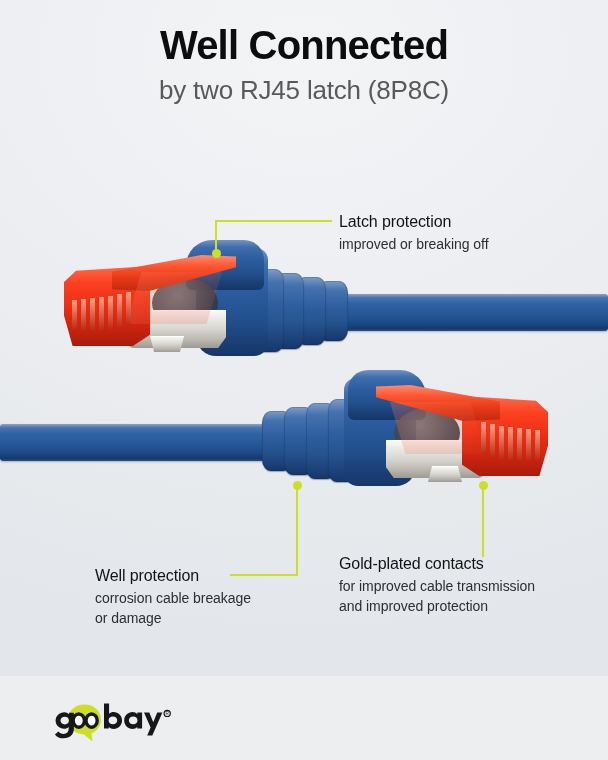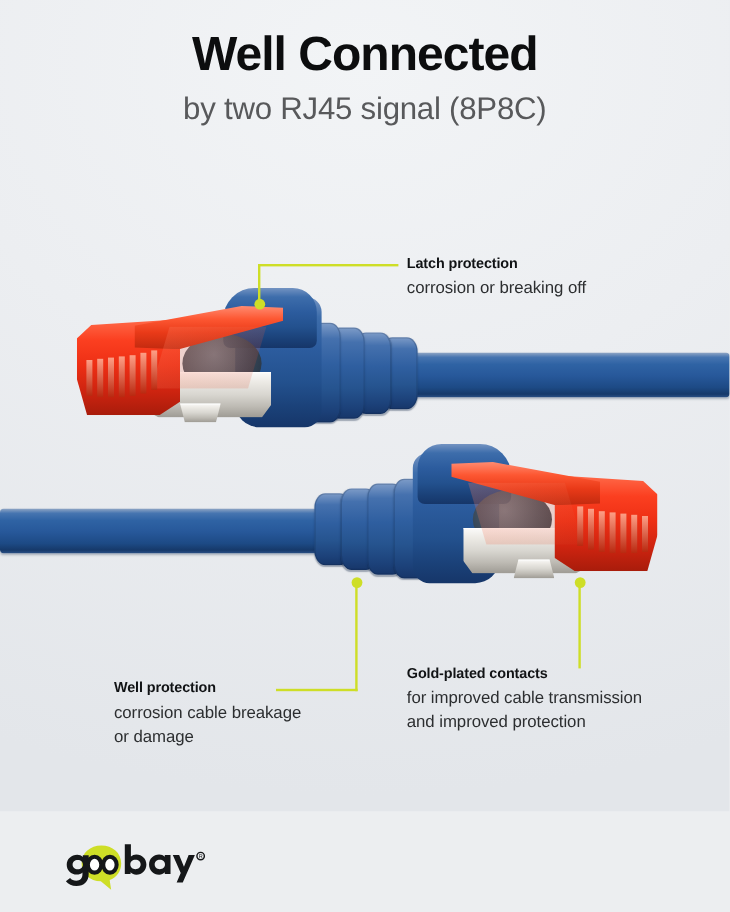--- a/index.html
+++ b/index.html
@@ -72,36 +72,36 @@
   }
   .slot{position:absolute;background:linear-gradient(to bottom,#ffb199,#b72a10);opacity:.85;}
 
   
   .lead{position:absolute;background:#cede27;}
   .dot{position:absolute;width:9px;height:9px;border-radius:50%;background:#cede27;}
 
   
   .callout{position:absolute;}
   .c-head{
-    font-size:12px;font-weight:bold;color:#111315;letter-spacing:-0.1px;
+    font-size:16px;font-weight:normal;color:#111315;letter-spacing:-0.1px;
     margin:0 0 2px 0;line-height:1.25;
   }
   .c-body{
     font-size:14px;color:#2c2e30;line-height:1.43;letter-spacing:-0.05px;margin:0;
   }
   
   .logo{position:absolute;left:48px;top:702px;width:140px;height:40px;}
 </style>
 </head>
 <body>
 
 <div class="stage">
 
   <div class="title">Well Connected</div>
-  <div class="subtitle">by two RJ45 signal (8P8C)</div>
+  <div class="subtitle">by two RJ45 latch (8P8C)</div>
 
   <div class="plug-group">
 
     <div class="cable" style="left:340px;top:294px;width:268px;height:37px;"></div>
 
     <div class="rib" style="left:318px;top:281px;width:30px;height:60px;"></div>
     <div class="rib" style="left:296px;top:277px;width:30px;height:68px;"></div>
     <div class="rib" style="left:274px;top:273px;width:30px;height:76px;"></div>
     <div class="rib" style="left:252px;top:269px;width:32px;height:83px;"></div>
 
@@ -177,21 +177,21 @@
 
   <div class="dot" style="left:293px;top:481px;"></div>
   <div class="lead" style="left:296px;top:485px;width:2px;height:91px;"></div>
   <div class="lead" style="left:230px;top:574px;width:68px;height:2px;"></div>
 
   <div class="dot" style="left:479px;top:481px;"></div>
   <div class="lead" style="left:482px;top:485px;width:2px;height:72px;"></div>
 
   <div class="callout" style="left:339px;top:212px;width:230px;">
     <p class="c-head">Latch protection</p>
-    <p class="c-body">corrosion or breaking off</p>
+    <p class="c-body">improved or breaking off</p>
   </div>
 
   <div class="callout" style="left:95px;top:566px;width:235px;">
     <p class="c-head">Well protection</p>
     <p class="c-body">corrosion cable breakage</p>
     <p class="c-body">or damage</p>
   </div>
 
   <div class="callout" style="left:339px;top:554px;width:240px;">
     <p class="c-head">Gold-plated contacts</p>

